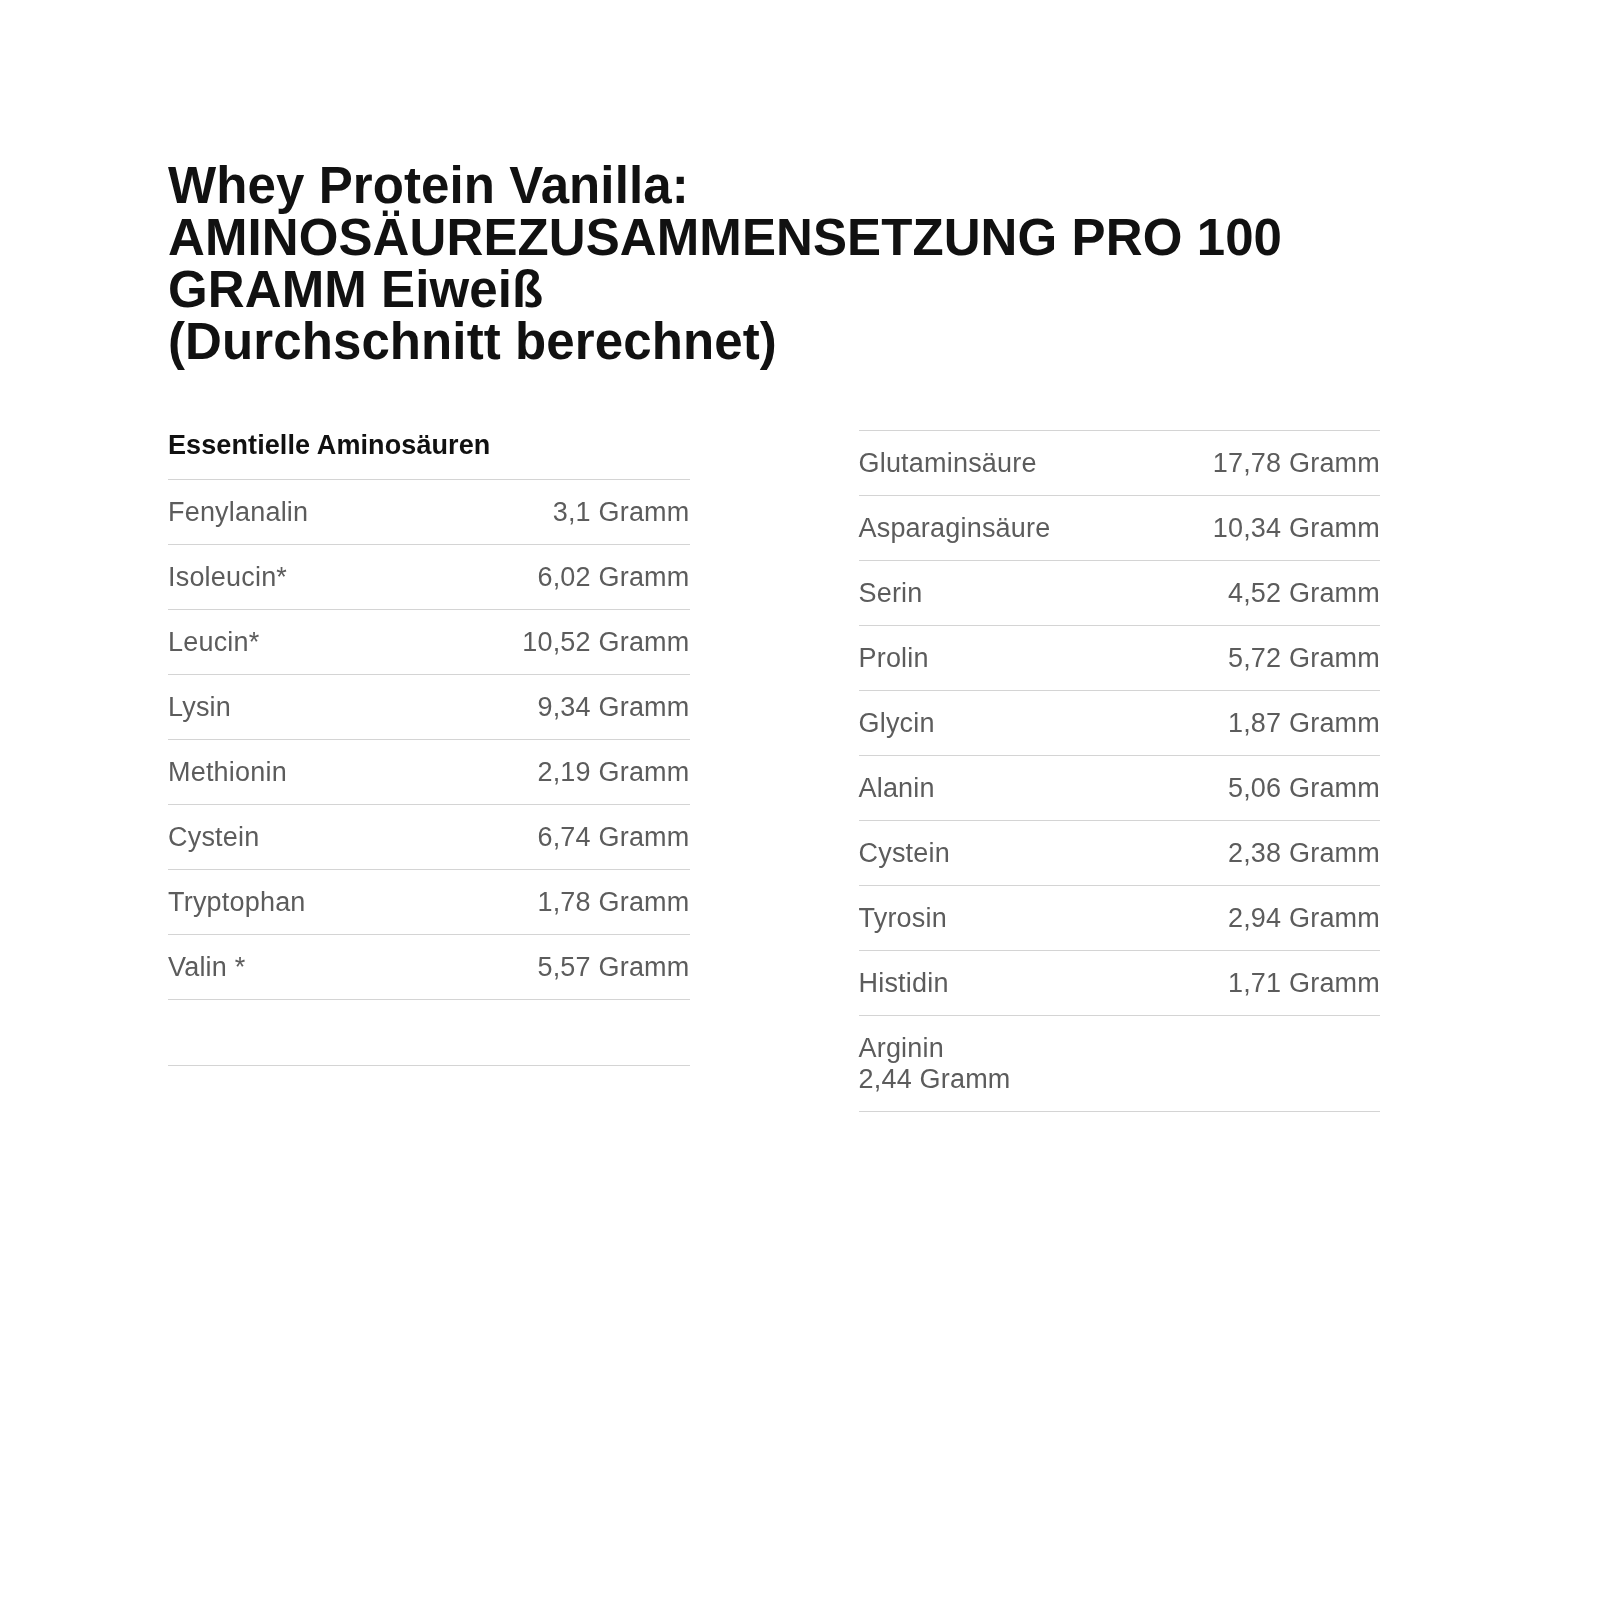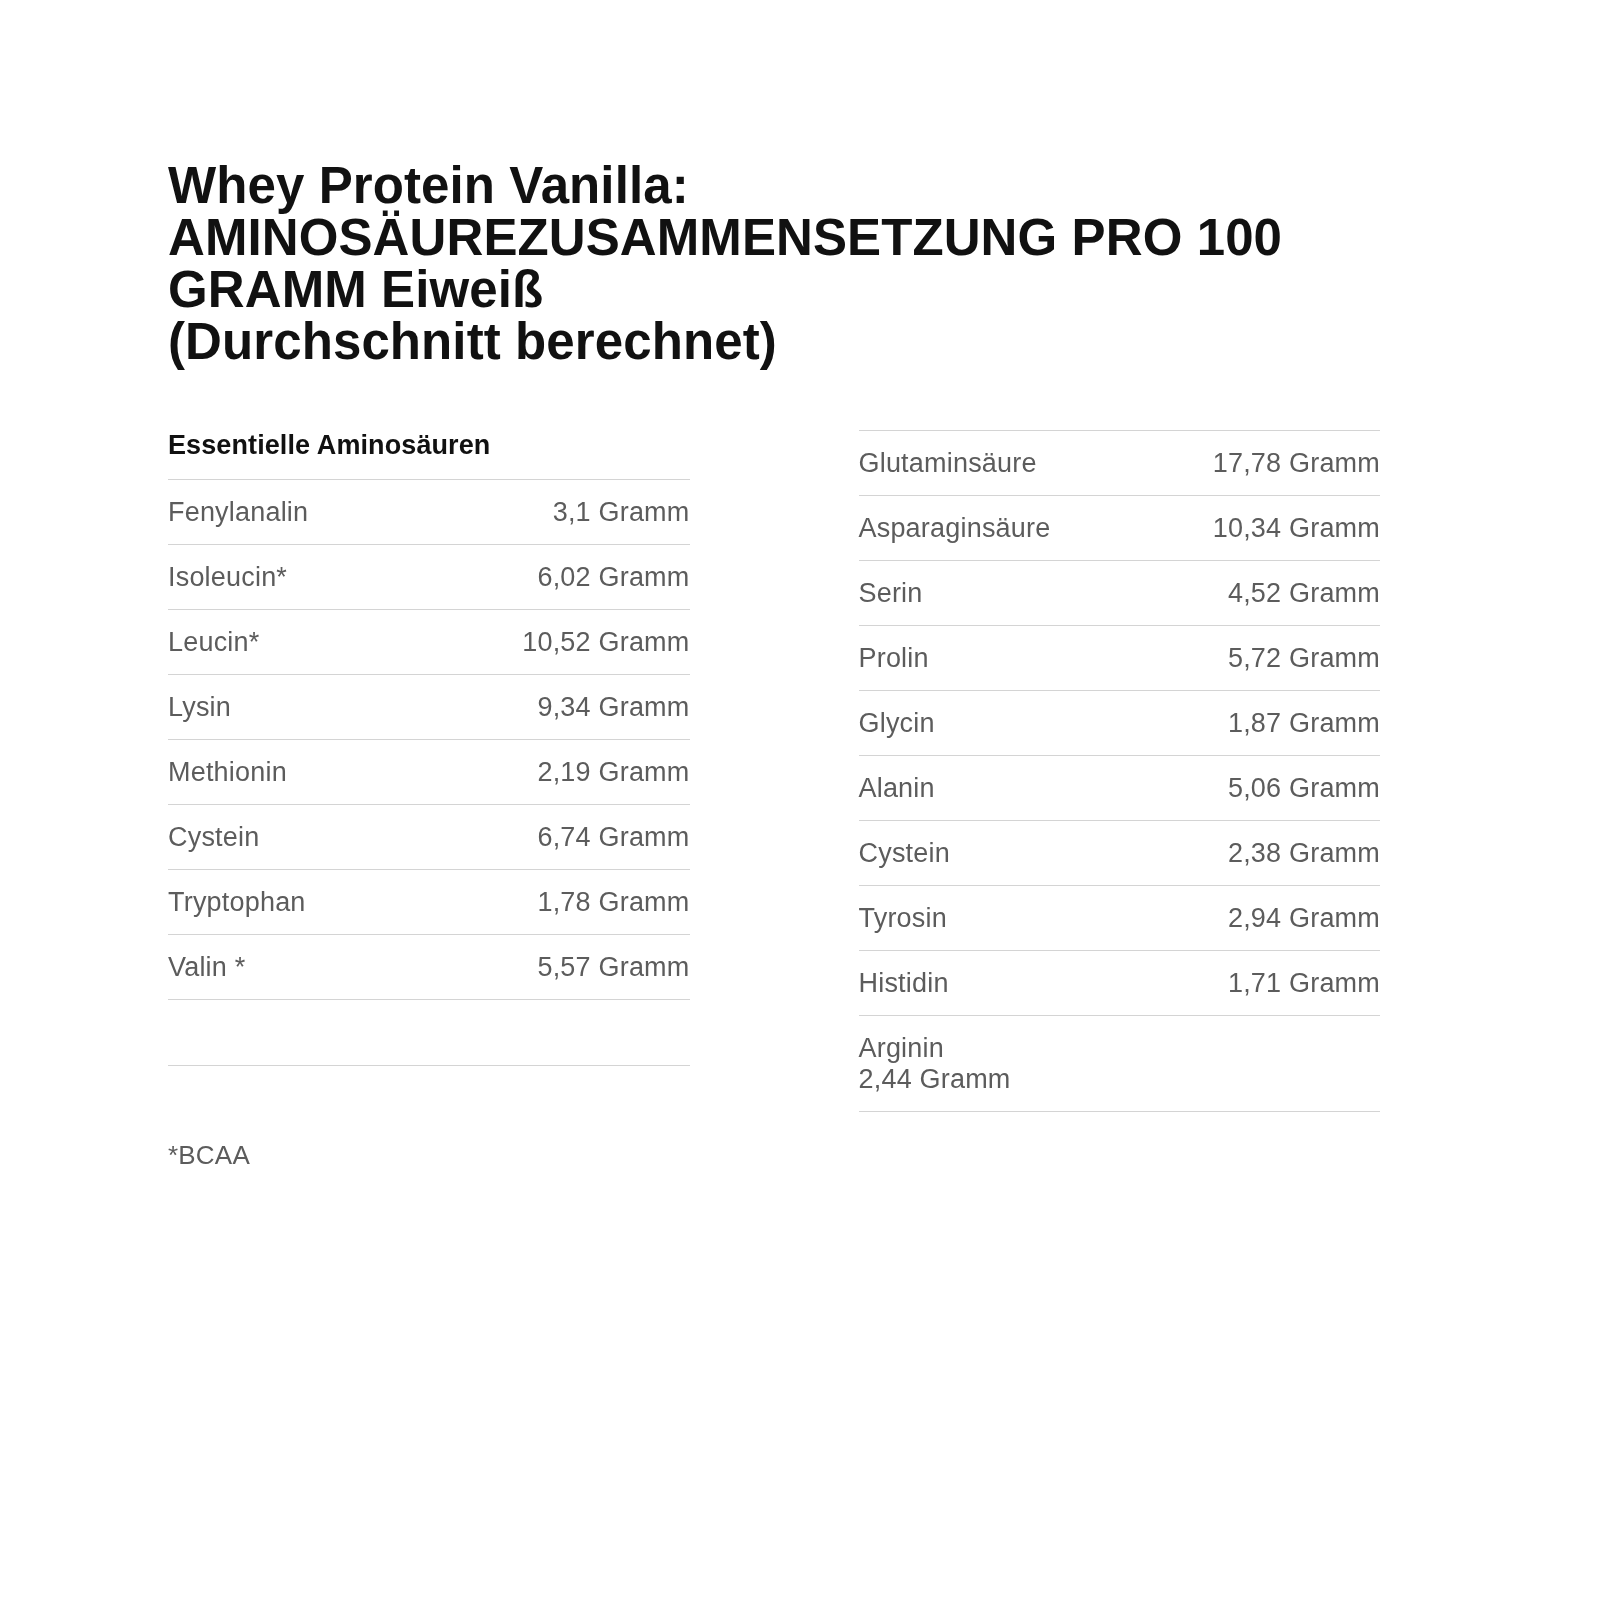--- a/index.html
+++ b/index.html
@@ -188,15 +188,14 @@
         </div>
         <div class="row">
           <span class="name">Arginin</span>
           <span class="value">2,44 Gramm</span>
         </div>
       </div>
     </div>
 
   </div>
 
-  <div class="footnote">*BCAA</div>
 
 </div>
 
 </body></html>

